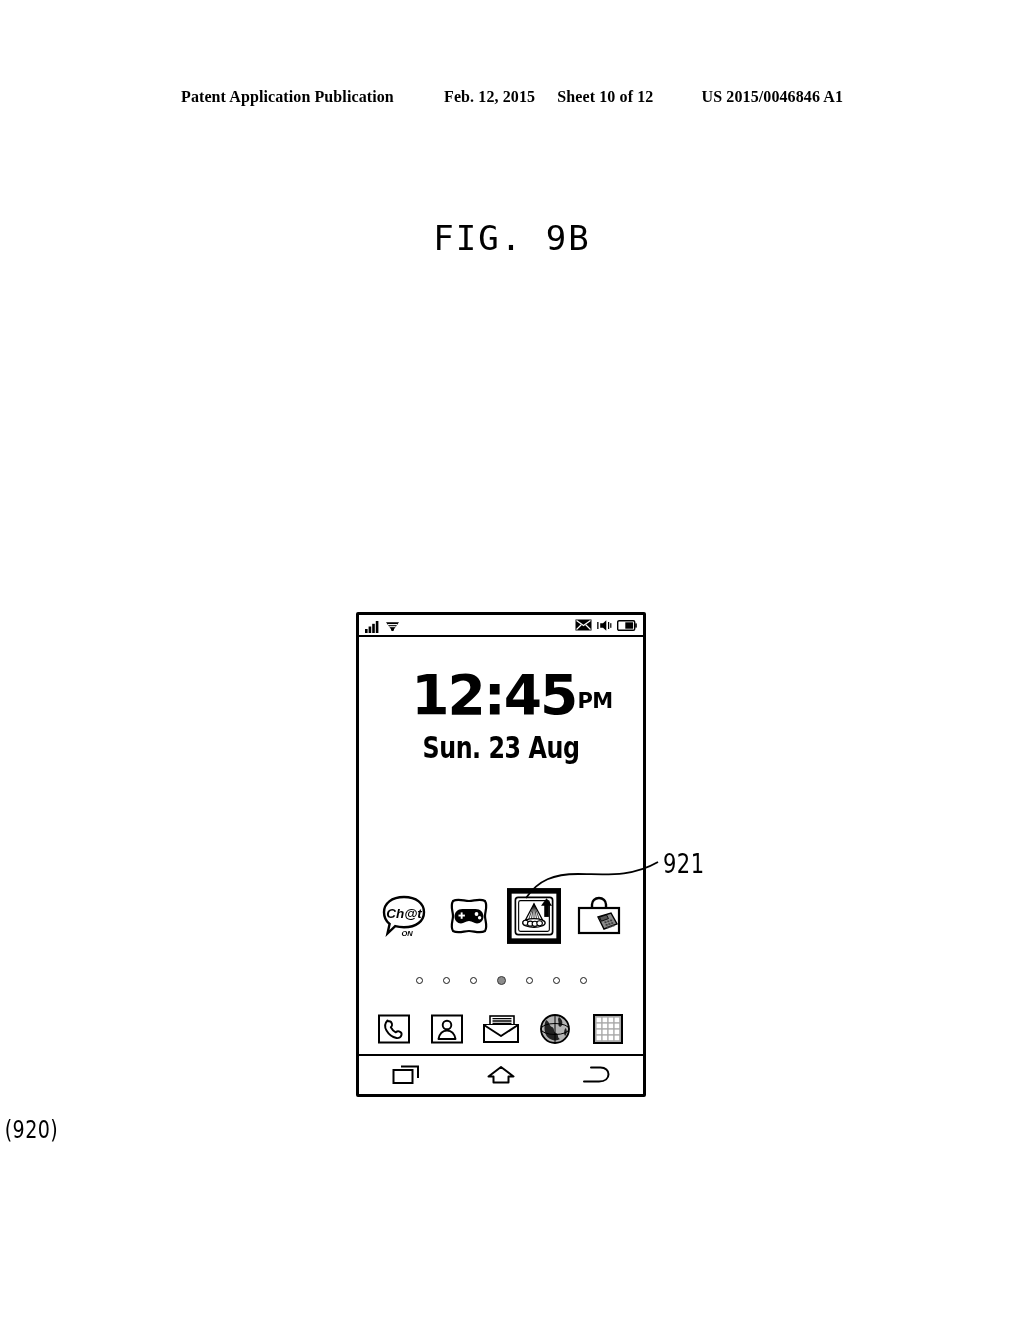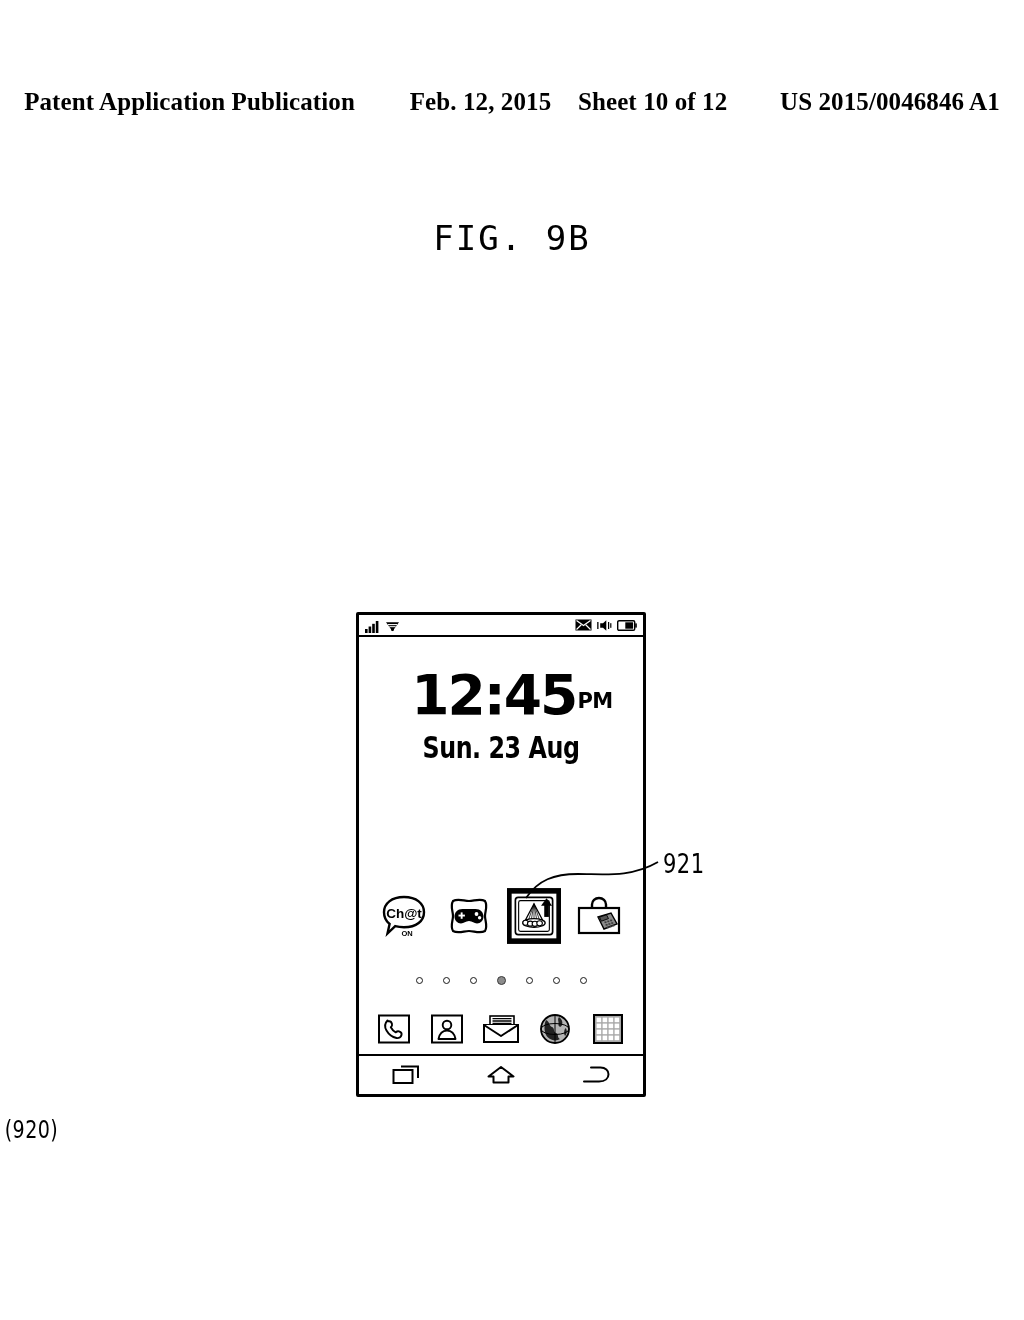--- a/index.html
+++ b/index.html
@@ -18,21 +18,21 @@
 
   
   .page-header {
     position: absolute;
     top: 88px;
     left: 0;
     width: 1024px;
     text-align: center;
     font-family: "Liberation Serif", serif;
     font-weight: bold;
-    font-size: 25px;
+    font-size: 16px;
     letter-spacing: 0.1px;
     white-space: nowrap;
   }
   .page-header .hdr-seg { display: inline-block; }
   .gap-a { display: inline-block; width: 42px; }
   .gap-b { display: inline-block; width: 14px; }
   .gap-c { display: inline-block; width: 40px; }
 
   
   .fig-title {
@@ -125,20 +125,21 @@
   .app-row {
     position: absolute;
     left: 0;
     top: 272px;
     width: 100%;
     display: flex;
     justify-content: space-around;
     align-items: center;
     padding: 0 12px;
     box-sizing: border-box;
+    font-style: italic;
   }
   .app-cell {
     width: 54px;
     height: 58px;
     display: flex;
     align-items: center;
     justify-content: center;
     position: relative;
   }
 

